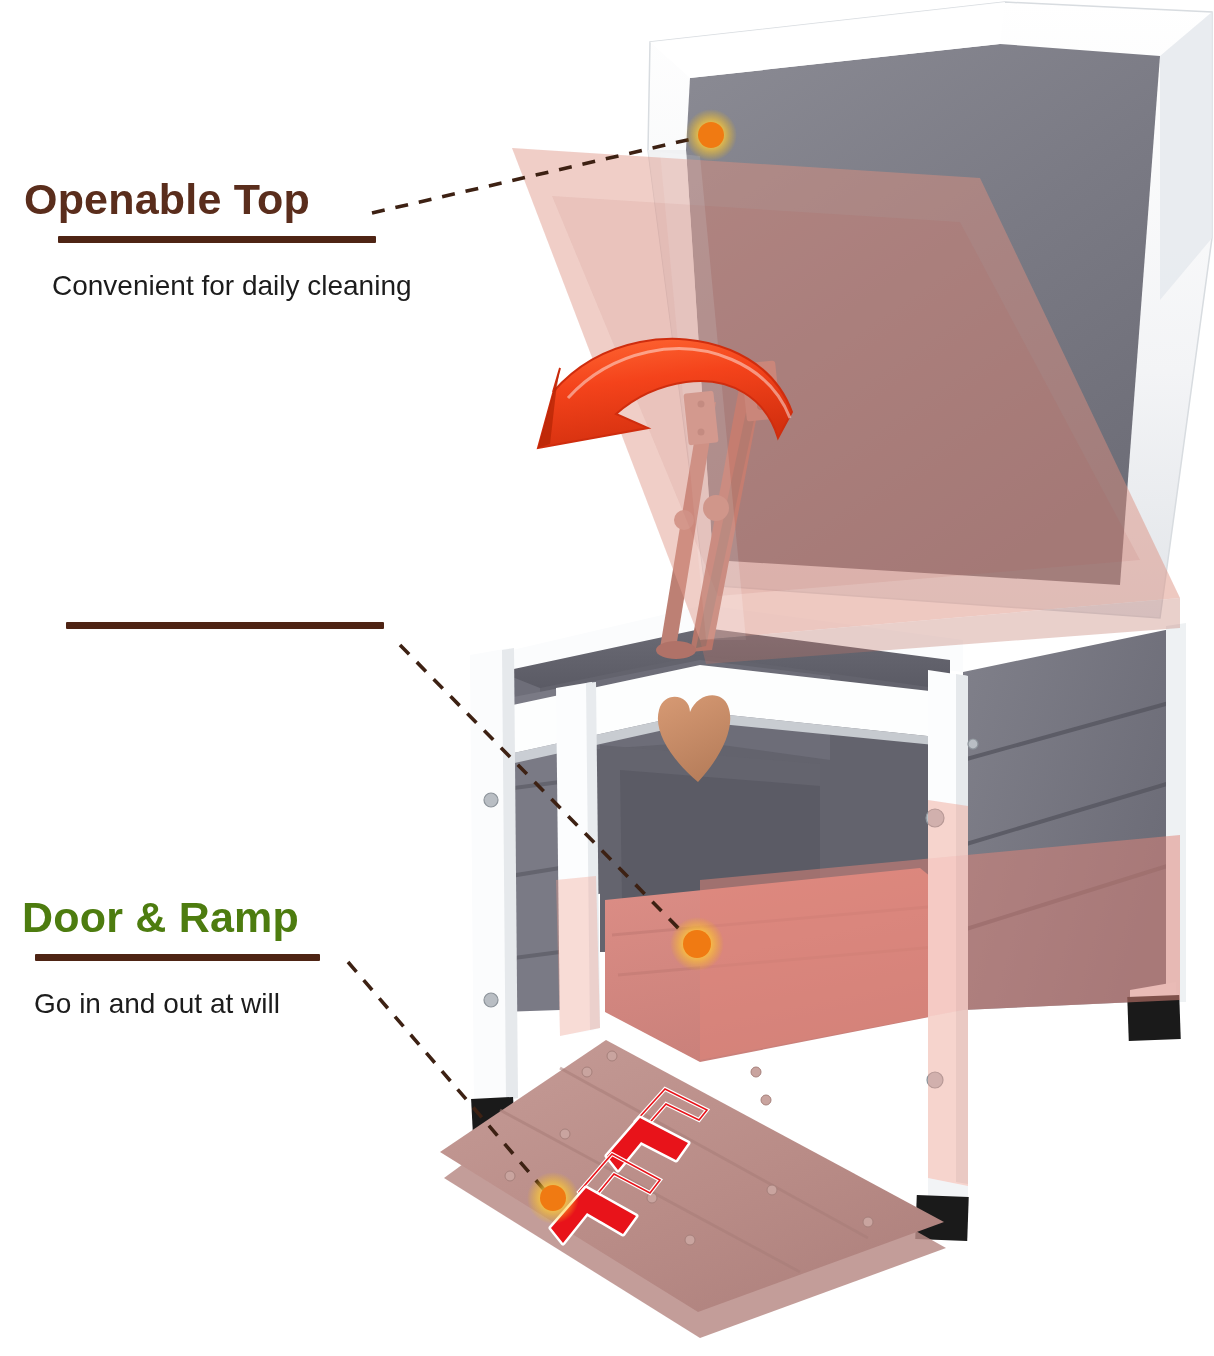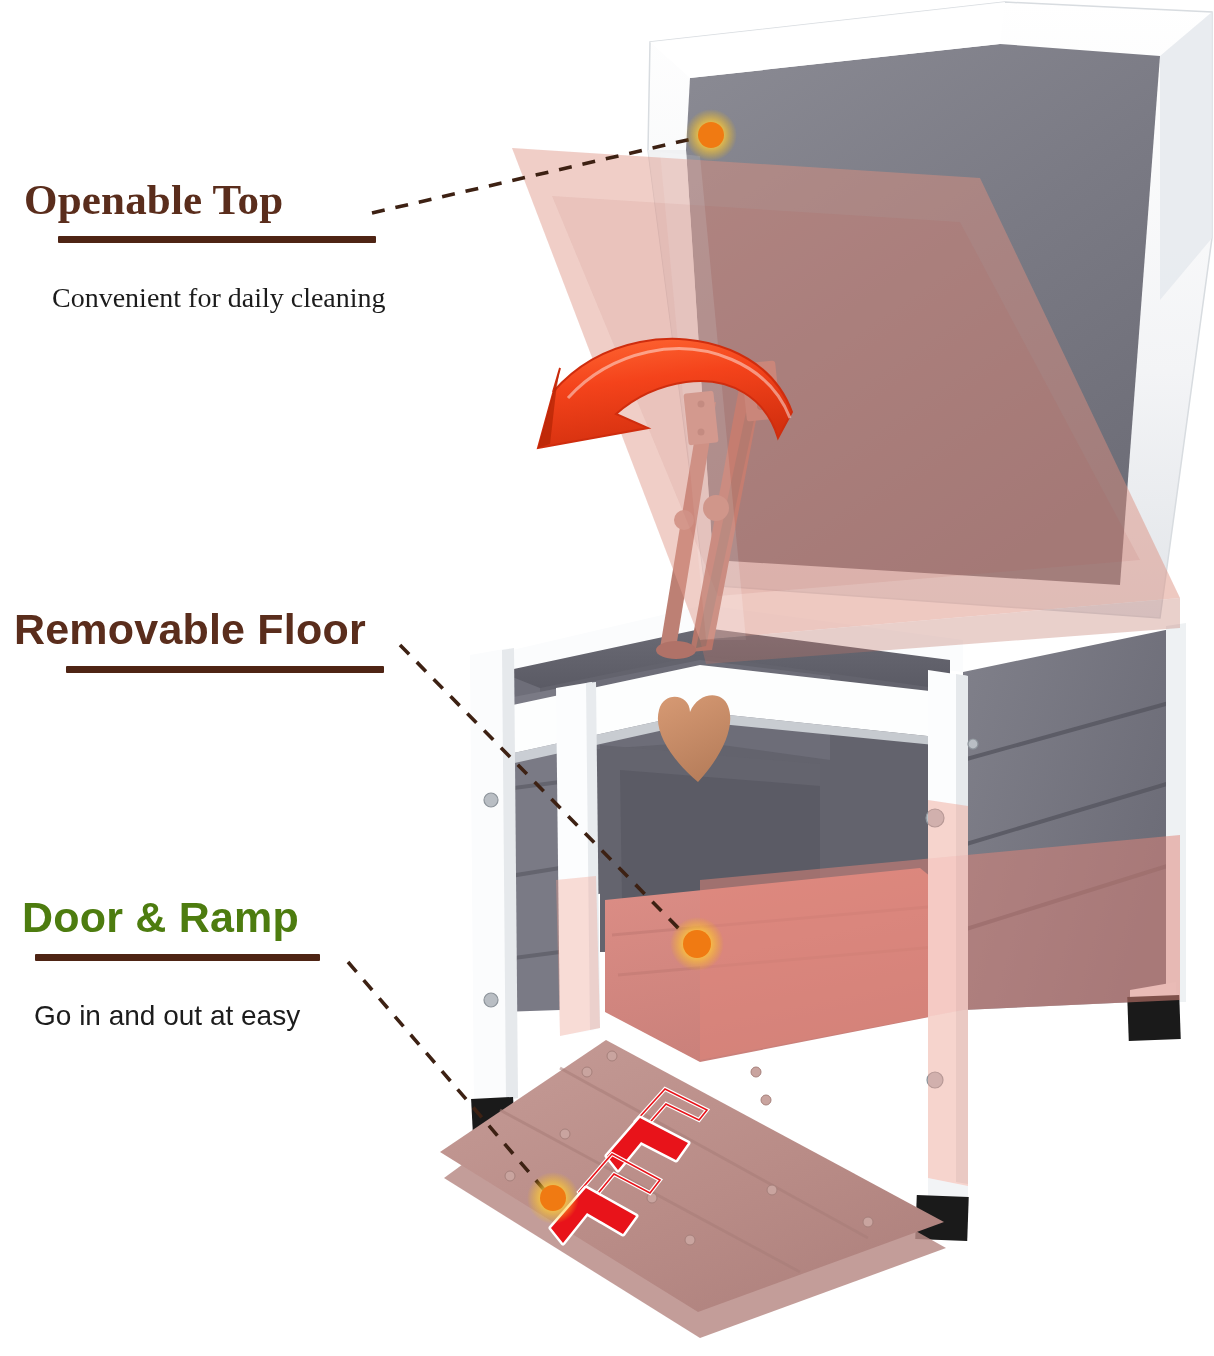--- a/index.html
+++ b/index.html
@@ -34,25 +34,25 @@
     line-height:1.02;
   }
   .feature .f-rule{
     height:7px;
     border-radius:1px;
     margin-top:14px;
   }
   .feature .f-desc{
     font-size:28px;
     line-height:1.38;
-    margin-top:36px;
+    margin-top:24px;
     font-weight:normal;
   }
 
-  #feature-openable-top{ left:24px; top:178px;font-family:Liberation Serif, serif; }
+  #feature-openable-top{ left:24px; top:178px; }
   #feature-openable-top .f-rule{ width:318px; margin-left:34px; }
   #feature-openable-top .f-desc{ margin-left:28px; }
 
   #feature-removable-floor{ left:14px; top:608px; }
   #feature-removable-floor .f-rule{ width:318px; margin-left:52px; }
   #feature-removable-floor .f-desc{ margin-left:14px; width:380px; white-space:normal; }
 
   #feature-door-ramp{ left:22px; top:896px; }
   #feature-door-ramp .f-rule{ width:285px; margin-left:13px; }
   #feature-door-ramp .f-desc{ margin-left:12px; }
@@ -301,23 +301,22 @@
     </g>
   </svg>
 
   <div class="feature" id="feature-openable-top">
     <div class="f-title" style="color:#5a2d1c">Openable Top</div>
     <div class="f-rule" style="background:#4e2414"></div>
     <div class="f-desc" style="color:#1c1c1c">Convenient for daily cleaning</div>
   </div>
 
   <div class="feature" id="feature-removable-floor">
-    <div class="f-title" style="color:#5a2d1c">Removable Floor</div>
     <div class="f-rule" style="background:#4e2414"></div>
   </div>
 
   <div class="feature" id="feature-door-ramp">
     <div class="f-title" style="color:#4d7c0f">Door &amp; Ramp</div>
     <div class="f-rule" style="background:#4e2414"></div>
-    <div class="f-desc" style="color:#1c1c1c">Go in and out at easy</div>
+    <div class="f-desc" style="color:#1c1c1c">Go in and out at will</div>
   </div>
 
 </div>
 
 </body></html>

